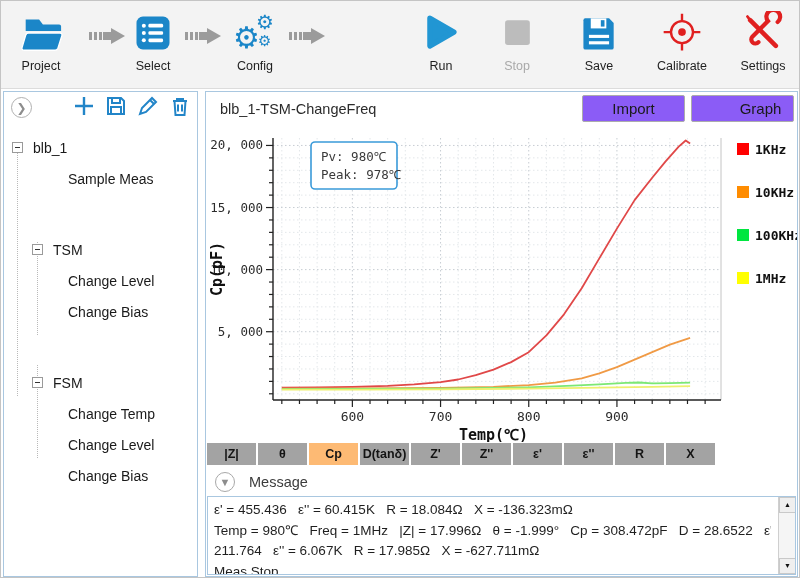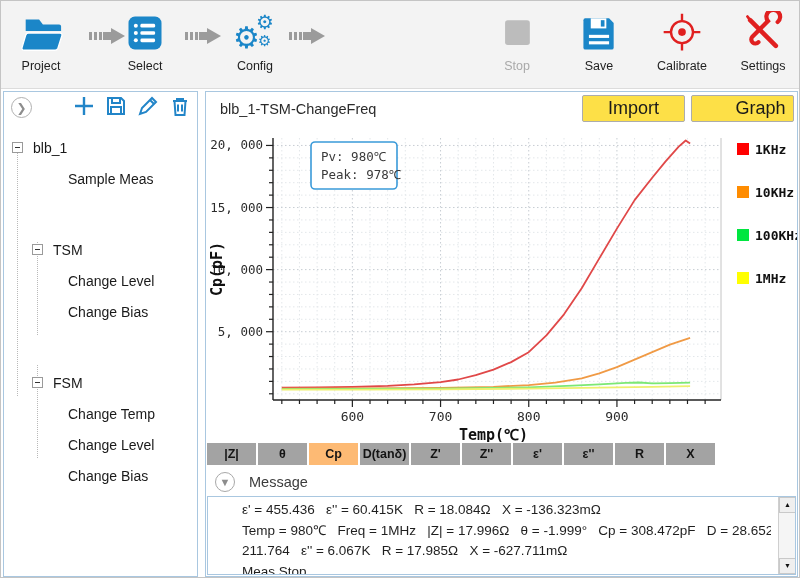--- a/index.html
+++ b/index.html
@@ -35,38 +35,38 @@
   .trow .lbl { padding:2px 4px; white-space:nowrap; }
   .trow.selected .lbl { background:#ececec; }
   .exp { width:11px; height:11px; border:1px solid #9a9a9a; background:#fff; position:relative; margin-right:6px; flex:0 0 auto; }
   .exp::after { content:""; position:absolute; left:2px; top:4px; width:5px; height:1px; background:#333; }
   .ind0 { padding-left:8px; } .ind1 { padding-left:28px;margin-top:40px; } .ind2 { padding-left:60px; }
   .guide { position:absolute; border-left:1px dotted #b9b9b9; width:0; }
 
   
   .m-head { position:relative; height:36px; }
   .m-title { position:absolute; left:14px; top:9px; font-size:14.5px; color:#2b2b2b; }
-  .hbtn { position:absolute; top:3px; width:103px; height:27px; background:#fde047; border:1px solid #acacac; border-radius:2px; font-size:18px; color:#1a1a1a; text-align:center; line-height:25px; cursor:pointer; }
+  .hbtn { position:absolute; top:3px; width:103px; height:27px; background:#8b5cf6; border:1px solid #acacac; border-radius:2px; font-size:15px; color:#1a1a1a; text-align:center; line-height:25px; cursor:pointer; }
   #btn-import { right:112px; } #btn-graph { right:3px;padding-left:36px; }
 
   
   .chart-wrap { position:absolute; left:0; top:36px; width:591px; height:314px; }
 
   
   .tabbar { position:absolute; left:1px; top:351px; height:23px; display:flex; gap:2px; }
   .tab { width:49px; height:22px; background:#a3a3a3; color:#141414; font-size:12.5px; font-weight:bold; text-align:center; line-height:22px; cursor:pointer; }
   .tab.sel { background:#fdba74; }
 
   
   .msg-head { position:absolute; left:0; top:375px; height:29px; width:100%; display:flex; align-items:center; }
   .msg-chev { width:20px; height:20px; margin-left:9px; border:1.5px solid #a8a8a8; border-radius:50%; color:#8d8d8d; font-size:11px; display:flex; align-items:center; justify-content:center; cursor:pointer; background:#fff; }
   .msg-title { margin-left:14px; font-size:14.5px; color:#3c3c3c; }
   .msg-box { position:absolute; left:1px; top:404px; width:589px; height:79px; border:1px solid #a9c7e0; background:#fff; overflow:hidden; }
   .msg-lines { padding:3px 24px 0 6px; }
-  .msg-line { font-size:13.5px; color:#1f1f1f; line-height:20.5px; white-space:pre; overflow:hidden;margin-left:28px; }
+  .msg-line { font-size:13.5px; color:#1f1f1f; line-height:20.5px; white-space:pre; overflow:hidden; }
   .sbar { position:absolute; right:0; top:0; width:17px; height:77px; background:#f5f5f5; border-left:1px solid #cfcfcf; }
   .sbtn { position:absolute; left:0; width:17px; height:16px; background:#efefef; border:1px solid #c9c9c9; font-size:7px; color:#111; text-align:center; line-height:14px; cursor:pointer; }
   .sbtn.up { top:0; } .sbtn.down { bottom:0; }
 </style>
 </head>
 <body>
 
 <div class="window">
 
   <div class="toolbar">
@@ -84,21 +84,21 @@
     <svg class="tb-arrow" style="left:87px" viewBox="0 0 38 18">
       <g fill="#9b9b9b">
           <rect x="1" y="5" width="3" height="8"></rect>
           <rect x="6" y="5" width="3" height="8"></rect>
           <rect x="11" y="5" width="3" height="8"></rect>
           <rect x="15" y="5" width="8" height="8"></rect>
           <polygon points="23,1 37,9 23,17"></polygon>
         </g>
     </svg>
 
-    <div class="tb-item" style="left:112px">
+    <div class="tb-item" style="left:120px">
       <div class="ticon">
         <svg width="44" height="44" viewBox="0 0 48 48">
           <rect x="6" y="6" width="36" height="36" rx="7" fill="#1b86c8"></rect>
           <g fill="#fff">
               <circle cx="14" cy="16" r="2.2"></circle>
               <rect x="19" y="14" width="16" height="4" rx="1.5"></rect>
               <circle cx="14" cy="24" r="2.2"></circle>
               <rect x="19" y="22" width="16" height="4" rx="1.5"></rect>
               <circle cx="14" cy="32" r="2.2"></circle>
               <rect x="19" y="30" width="16" height="4" rx="1.5"></rect>
@@ -133,20 +133,28 @@
       <g fill="#9b9b9b">
           <rect x="1" y="5" width="3" height="8"></rect>
           <rect x="6" y="5" width="3" height="8"></rect>
           <rect x="11" y="5" width="3" height="8"></rect>
           <rect x="15" y="5" width="8" height="8"></rect>
           <polygon points="23,1 37,9 23,17"></polygon>
         </g>
     </svg>
 
 
+    <div class="tb-item" style="left:408px">
+      <div class="ticon">
+        <svg width="44" height="44" viewBox="0 0 48 48">
+          <path d="M12 8 L38 23 L12 38 Z" fill="#2196d3" stroke="#2196d3" stroke-width="6" stroke-linejoin="round"></path>
+        </svg>
+      </div>
+      <div class="tlabel">Run</div>
+    </div>
 
     <div class="tb-item disabled" style="left:484px">
       <div class="ticon">
         <svg width="44" height="44" viewBox="0 0 48 48">
             <rect x="11" y="10" width="27" height="27" rx="3" fill="#bcbcbc"></rect>
           </svg>
       </div>
       <div class="tlabel">Stop</div>
     </div>
 

